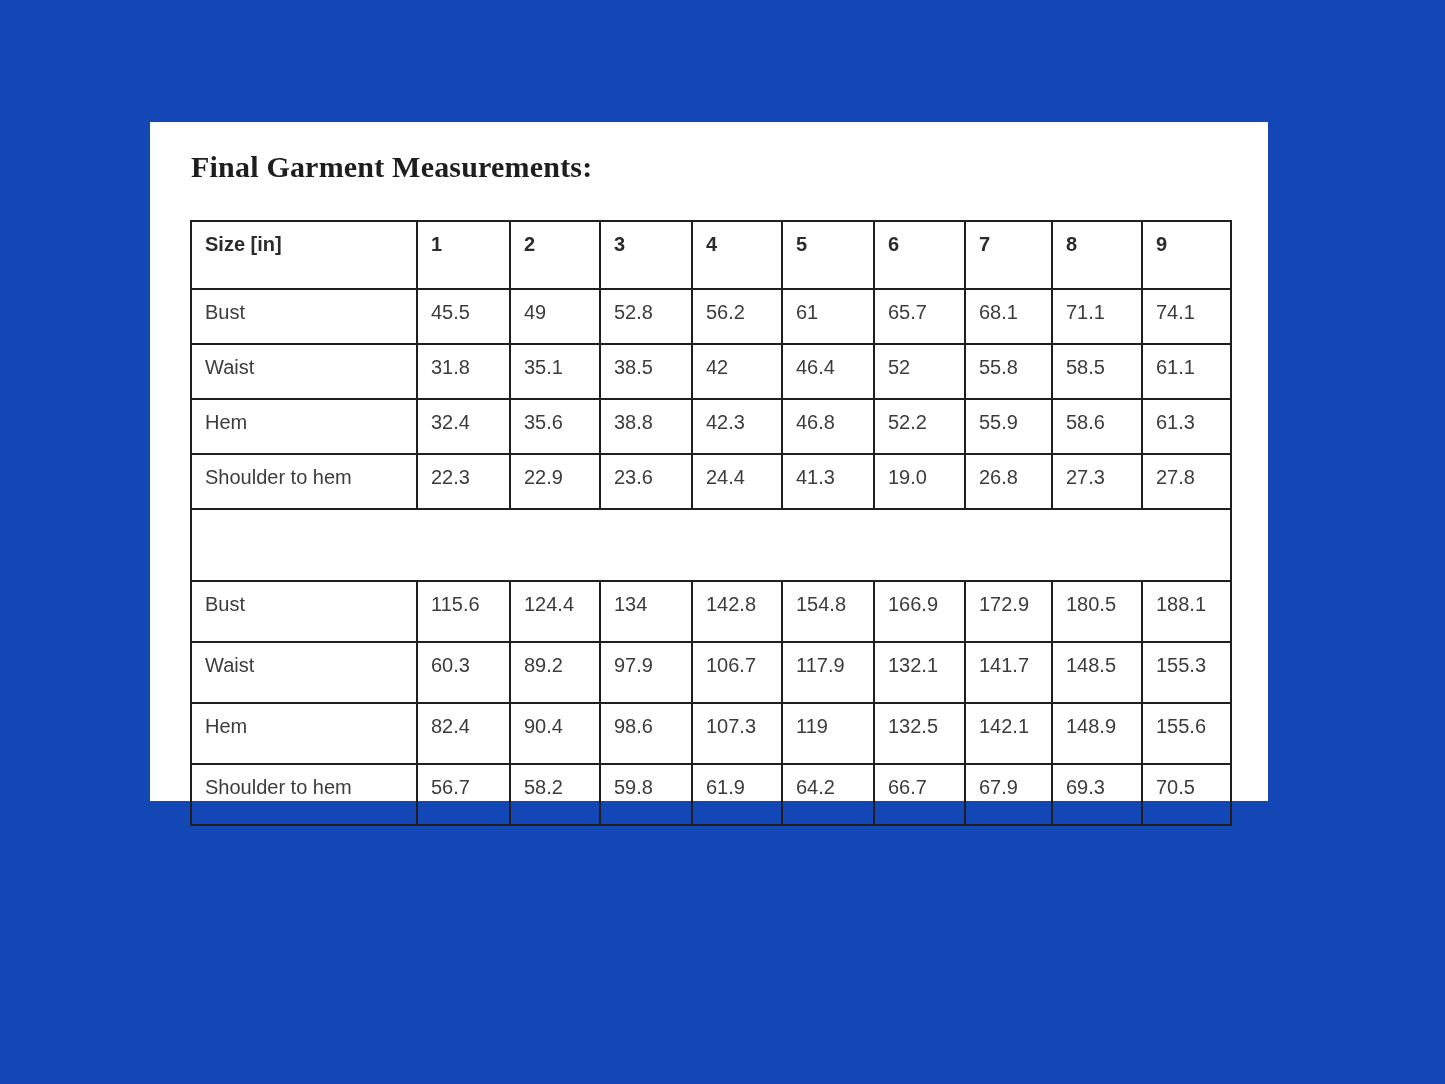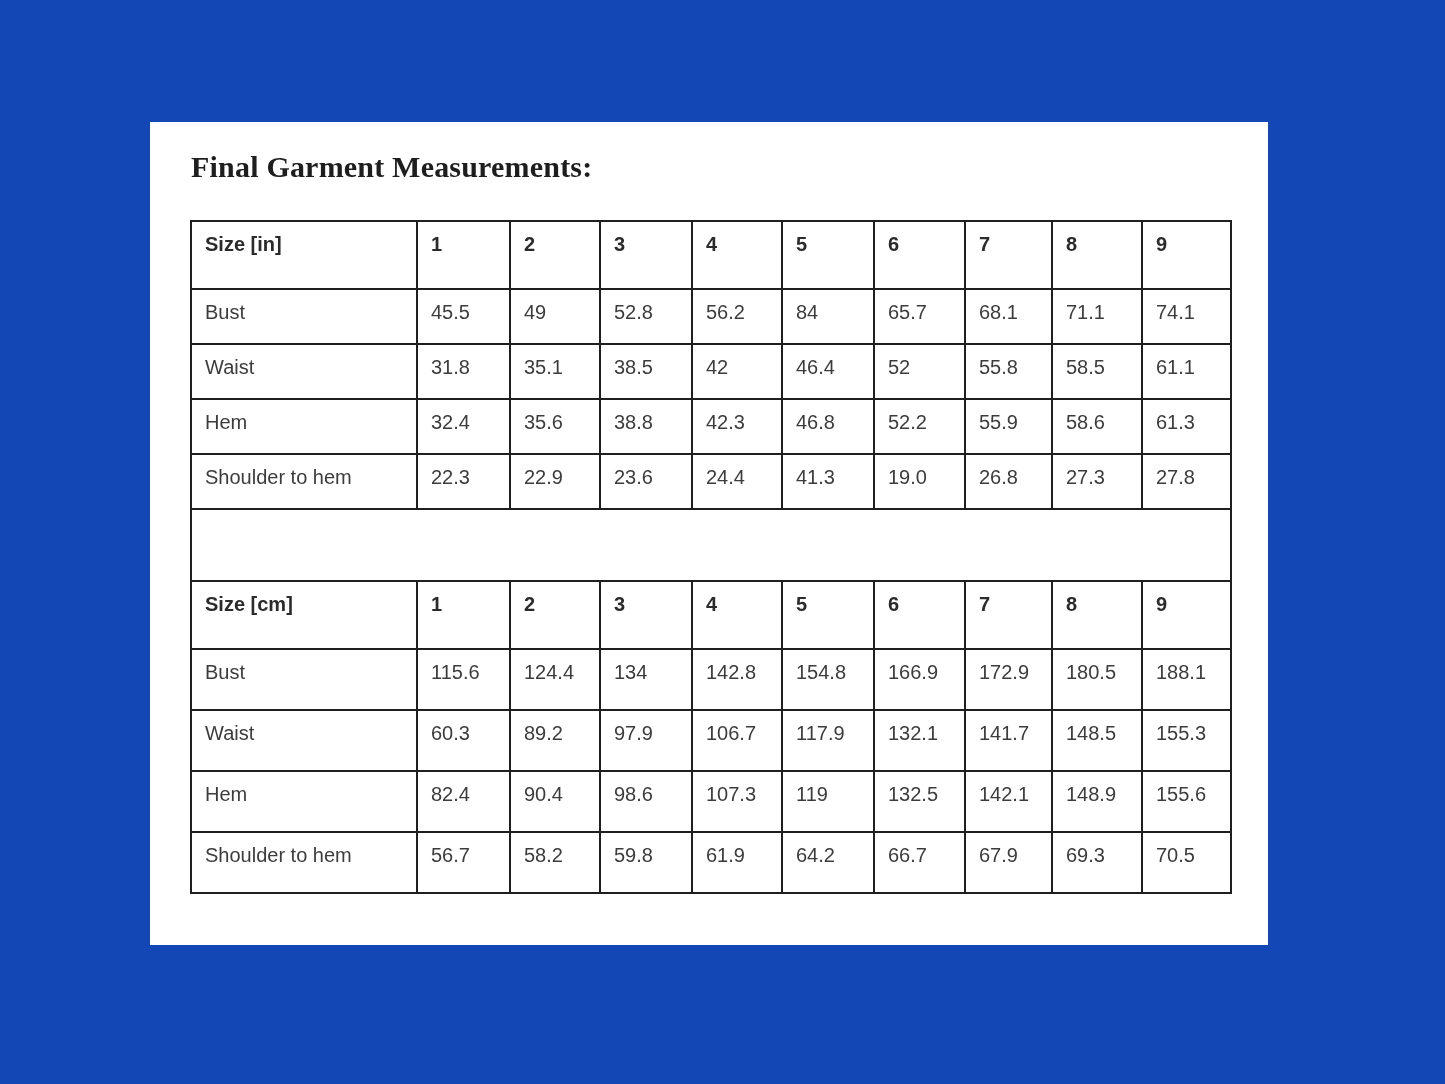--- a/index.html
+++ b/index.html
@@ -12,21 +12,21 @@
     height: 1084px;
     position: relative;
     font-family: "Liberation Sans", sans-serif;
     overflow: hidden;
   }
   .panel {
     position: absolute;
     left: 150px;
     top: 122px;
     width: 1118px;
-    height: 823px;
+    height: 679px;
   }
   .doc-title {
     margin: 28px 0 0 41px;
     font-family: "Liberation Serif", "DejaVu Serif", serif;
     font-weight: 700;
     font-size: 30px;
     letter-spacing: 0.2px;
     color: #1e1e1e;
   }
   table.measurements {
@@ -93,21 +93,21 @@
           <th>7</th>
           <th>8</th>
           <th>9</th>
         </tr>
         <tr class="in-row">
           <td>Bust</td>
           <td>45.5</td>
           <td>49</td>
           <td>52.8</td>
           <td>56.2</td>
-          <td>84</td>
+          <td>61</td>
           <td>65.7</td>
           <td>68.1</td>
           <td>71.1</td>
           <td>74.1</td>
         </tr>
         <tr class="in-row">
           <td>Waist</td>
           <td>31.8</td>
           <td>35.1</td>
           <td>38.5</td>
@@ -138,32 +138,20 @@
           <td>24.4</td>
           <td>41.3</td>
           <td>19.0</td>
           <td>26.8</td>
           <td>27.3</td>
           <td>27.8</td>
         </tr>
         <tr class="spacer-row">
           <td colspan="10"></td>
         </tr>
-        <tr class="header-row">
-          <th>Size [cm]</th>
-          <th>1</th>
-          <th>2</th>
-          <th>3</th>
-          <th>4</th>
-          <th>5</th>
-          <th>6</th>
-          <th>7</th>
-          <th>8</th>
-          <th>9</th>
-        </tr>
         <tr class="cm-row">
           <td>Bust</td>
           <td>115.6</td>
           <td>124.4</td>
           <td>134</td>
           <td>142.8</td>
           <td>154.8</td>
           <td>166.9</td>
           <td>172.9</td>
           <td>180.5</td>

